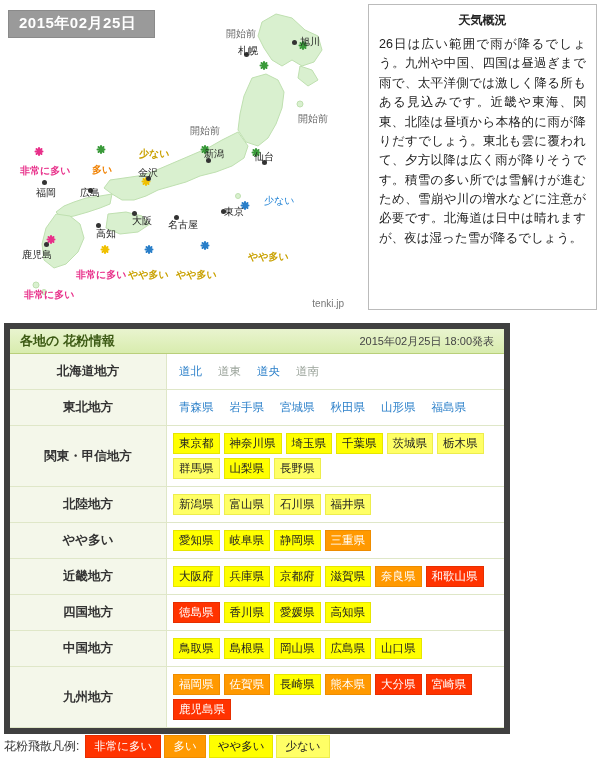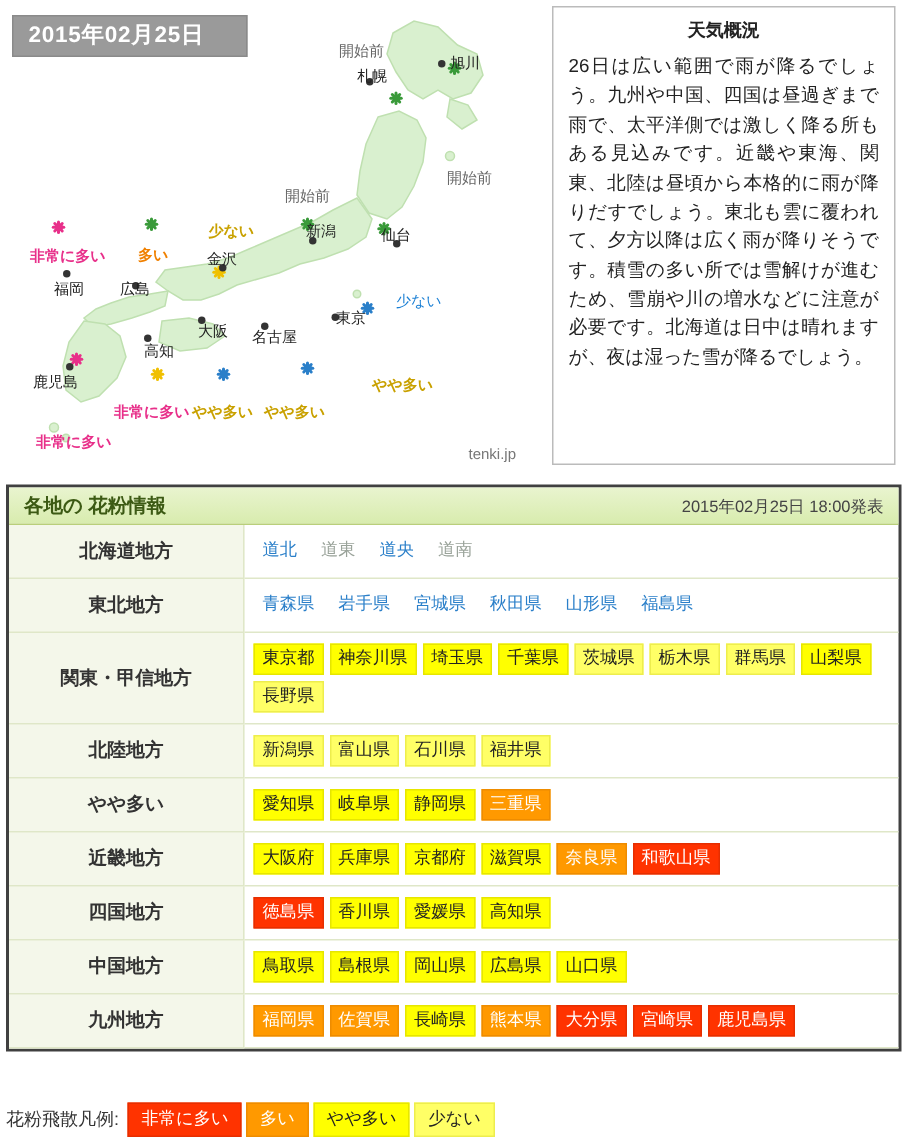--- a/index.html
+++ b/index.html
@@ -12,21 +12,21 @@
   }
   .wrap{width:605px;height:762px;position:relative;}
 
   
   .top{position:relative;width:605px;height:318px;}
   .map-panel{position:absolute;left:0;top:0;width:362px;height:315px;background:#fff;}
   .date-badge{
     position:absolute;left:8px;top:10px;
     background:#9a9a9a;color:#fff;
     font-size:15px;font-weight:bold;
-    padding:3px 28px 4px 10px;
+    padding:3px 18px 4px 10px;
     border:1px solid #8a8a8a;
     letter-spacing:0.5px;
   }
   .map-canvas{position:absolute;left:0;top:0;width:362px;height:315px;}
   .tenki{position:absolute;right:18px;bottom:6px;font-size:10px;color:#777;}
 
   
   .mlabel{position:absolute;font-size:10px;color:#222;white-space:nowrap;}
   .mlabel.gray{color:#666;}
   .mlabel.pink{color:#e8308a;font-weight:bold;}
@@ -59,22 +59,22 @@
     font-size:12px;font-weight:bold;color:#222;
   }
   .summary p{
     margin:0;padding:0 10px;
     font-size:12.5px;line-height:1.55;color:#222;
     text-align:justify;
   }
 
   
   .section{
-    position:absolute;left:4px;top:323px;width:597px;
-    border:2px solid #404040;box-sizing:border-box;background:#fff;
+    position:absolute;left:4px;top:323px;width:506px;
+    border:6px solid #404040;box-sizing:border-box;background:#fff;
   }
   .sec-head{
     height:24px;
     background:linear-gradient(#e9f4cf,#d8ecae);
     border-bottom:1px solid #b9cf7a;
     display:flex;align-items:center;justify-content:space-between;
     padding:0 10px;
   }
   .sec-title{font-size:13px;font-weight:bold;color:#3c5a14;}
   .sec-date{font-size:11px;color:#444;}

